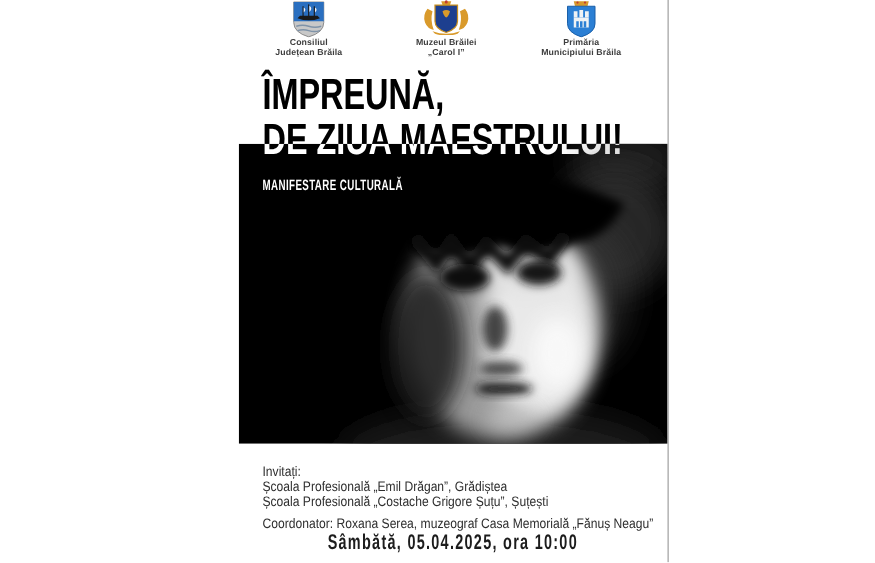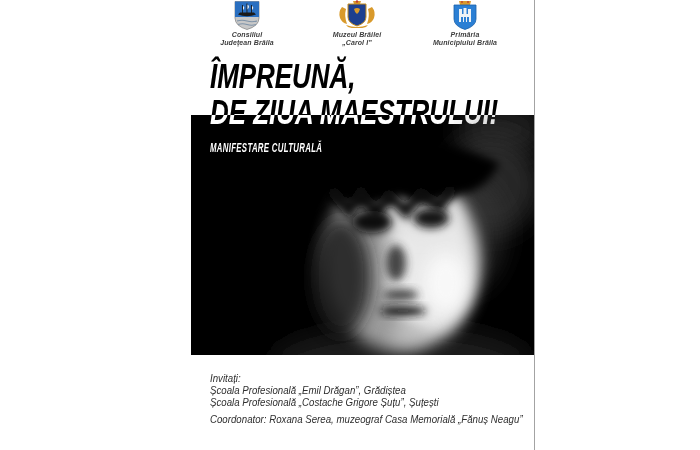--- a/index.html
+++ b/index.html
@@ -1,19 +1,18 @@
 <!DOCTYPE html>
 <html><head>
 <meta charset="utf-8">
 <style>
   html,body{margin:0;padding:0;background:#ffffff;}
   .canvas{
     position:relative;width:700px;height:450px;overflow:hidden;background:#ffffff;
     font-family:"Liberation Sans", sans-serif;
-    font-style:italic;
   }
   .right-hairline{position:absolute;top:0;width:1px;height:450px;background:#a3a3a3;}
   .logo{position:absolute;top:0;}
   .logo svg{display:block;}
   .logo-caption{
     position:absolute;top:31px;width:110px;text-align:center;
     font-size:7px;font-weight:bold;color:#3e3e3e;line-height:7.5px;letter-spacing:0.1px;
   }
   .photo{position:absolute;left:191px;top:115px;width:343px;height:240px;z-index:1;}
   .title{
@@ -144,16 +143,19 @@
     <span class="title-line">DE ZIUA MAESTRULUI!</span>
   </div>
 
   <div class="subtitle">MANIFESTARE CULTURALĂ</div>
 
   <div class="info-line info-invited">Invitați:</div>
   <div class="info-line info-guest1">Școala Profesională „Emil Drăgan”, Grădiștea</div>
   <div class="info-line info-guest2">Școala Profesională „Costache Grigore Șuțu”, Șuțești</div>
   <div class="info-line info-coordinator">Coordonator: Roxana Serea, muzeograf Casa Memorială „Fănuș Neagu”</div>
 
+  <div class="event-date">
+    <span class="event-date-inner">Sâmbătă, 05.04.2025, ora 10:00</span>
+  </div>
 
   <div class="right-hairline" style="left:534px;"></div>
 
 </div>
 
 </body></html>

